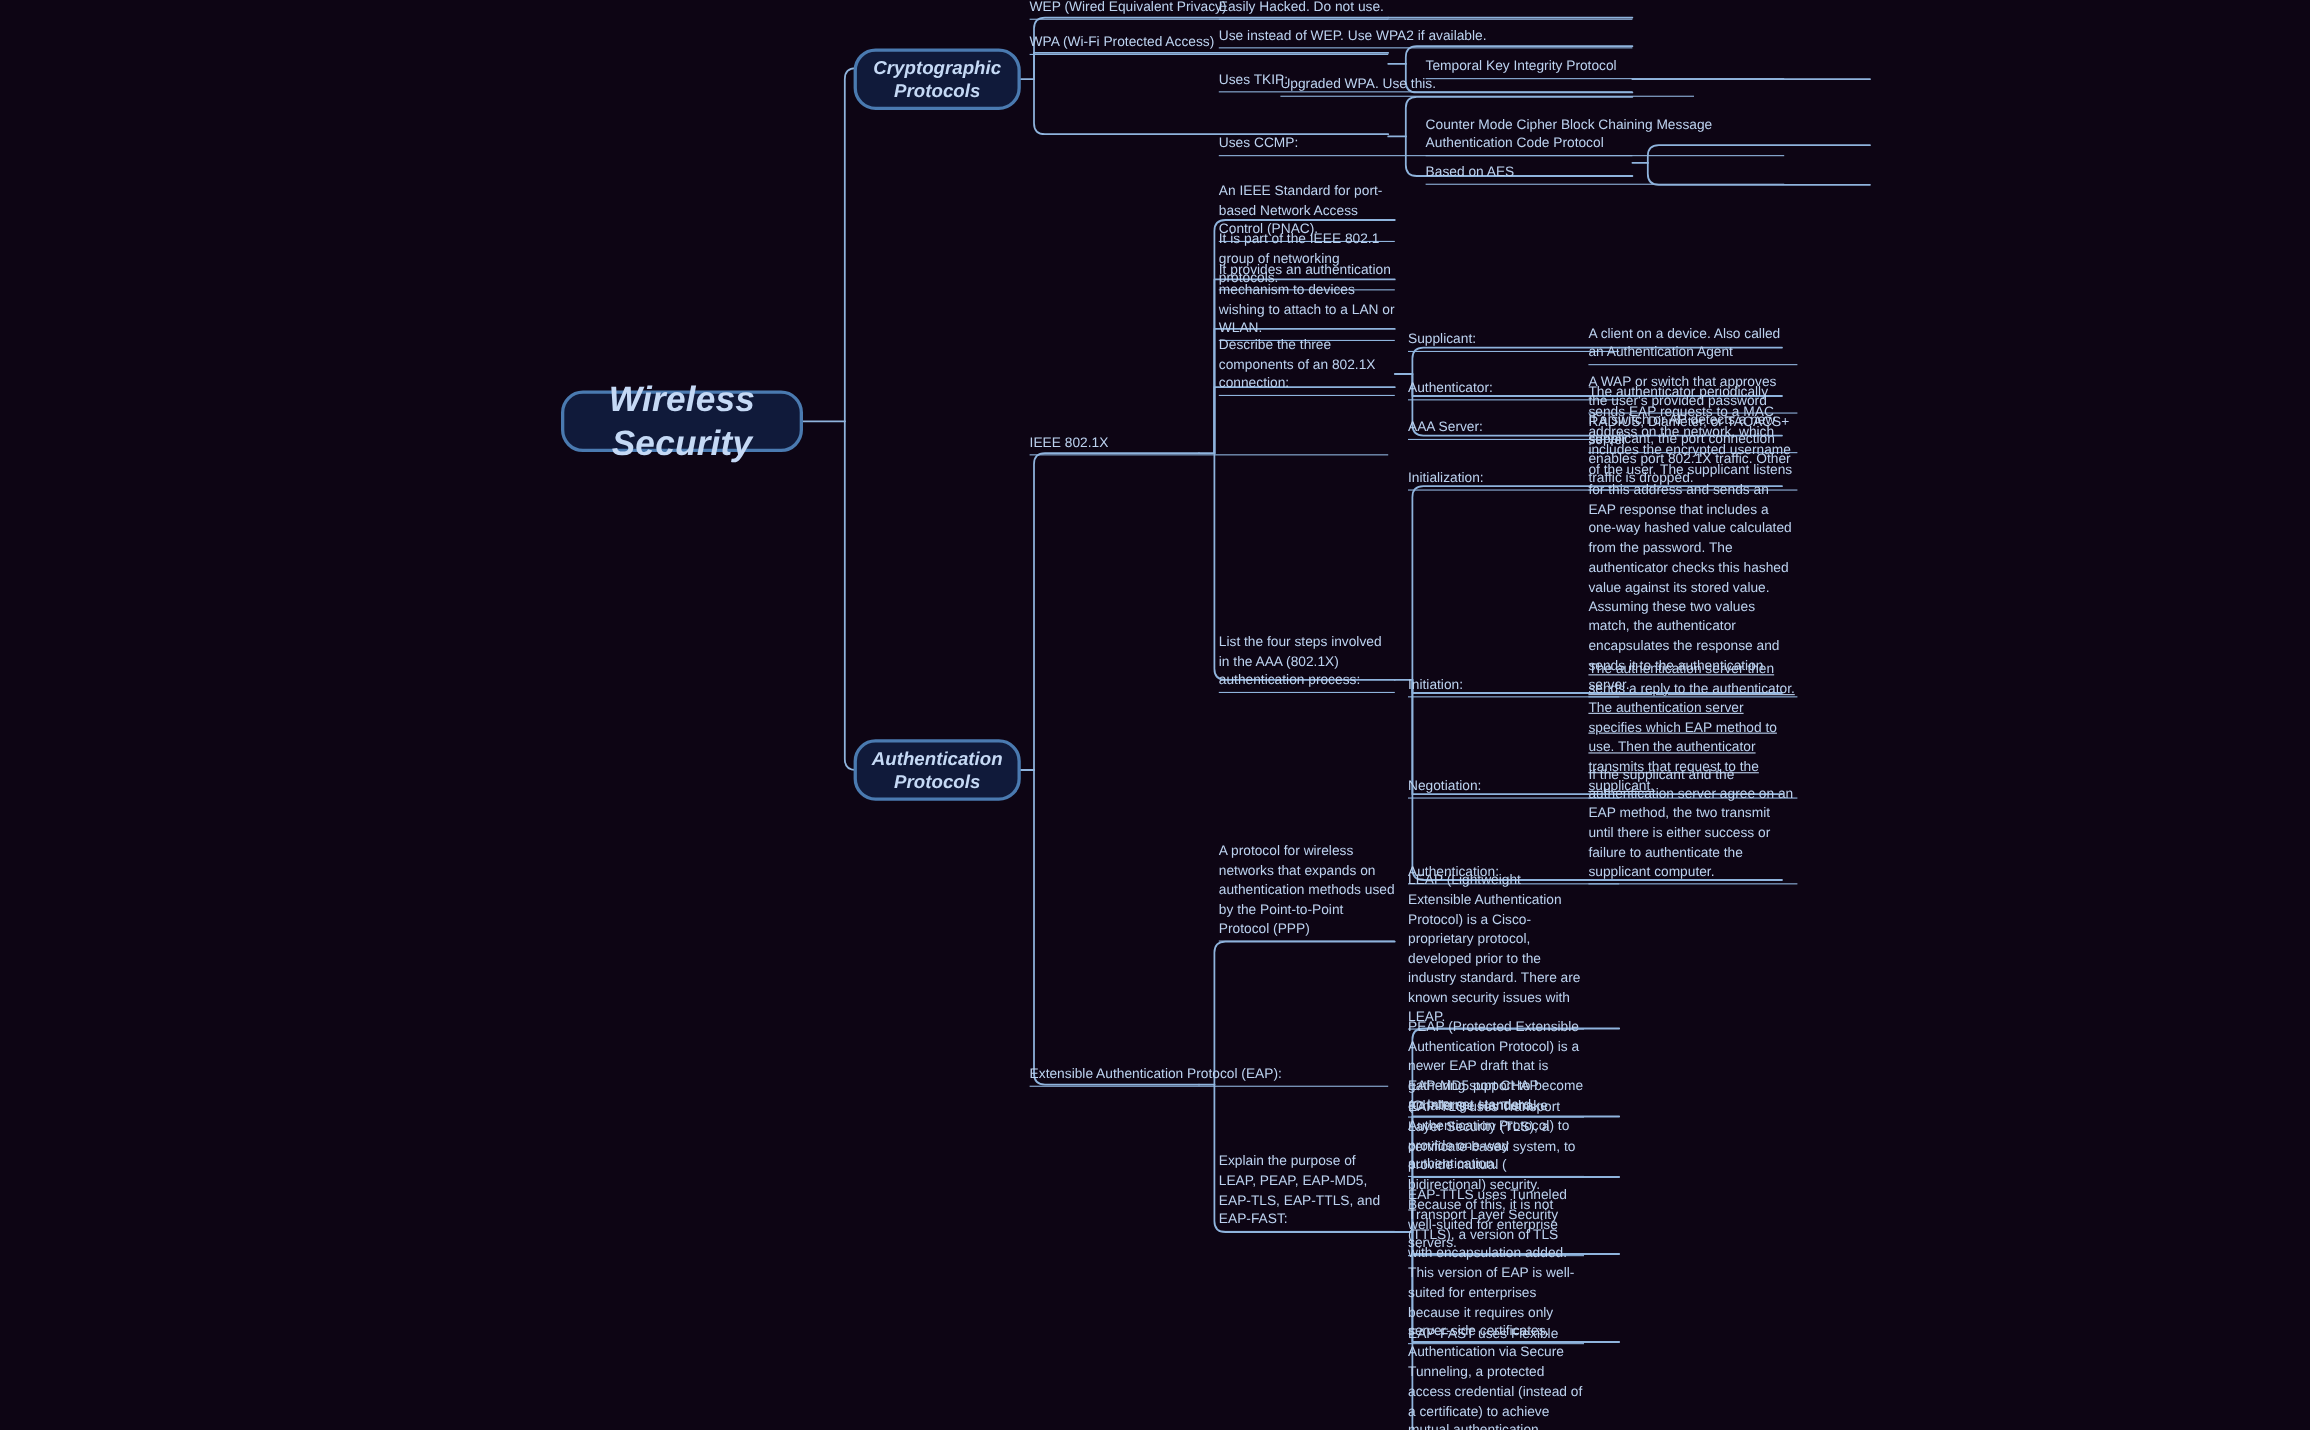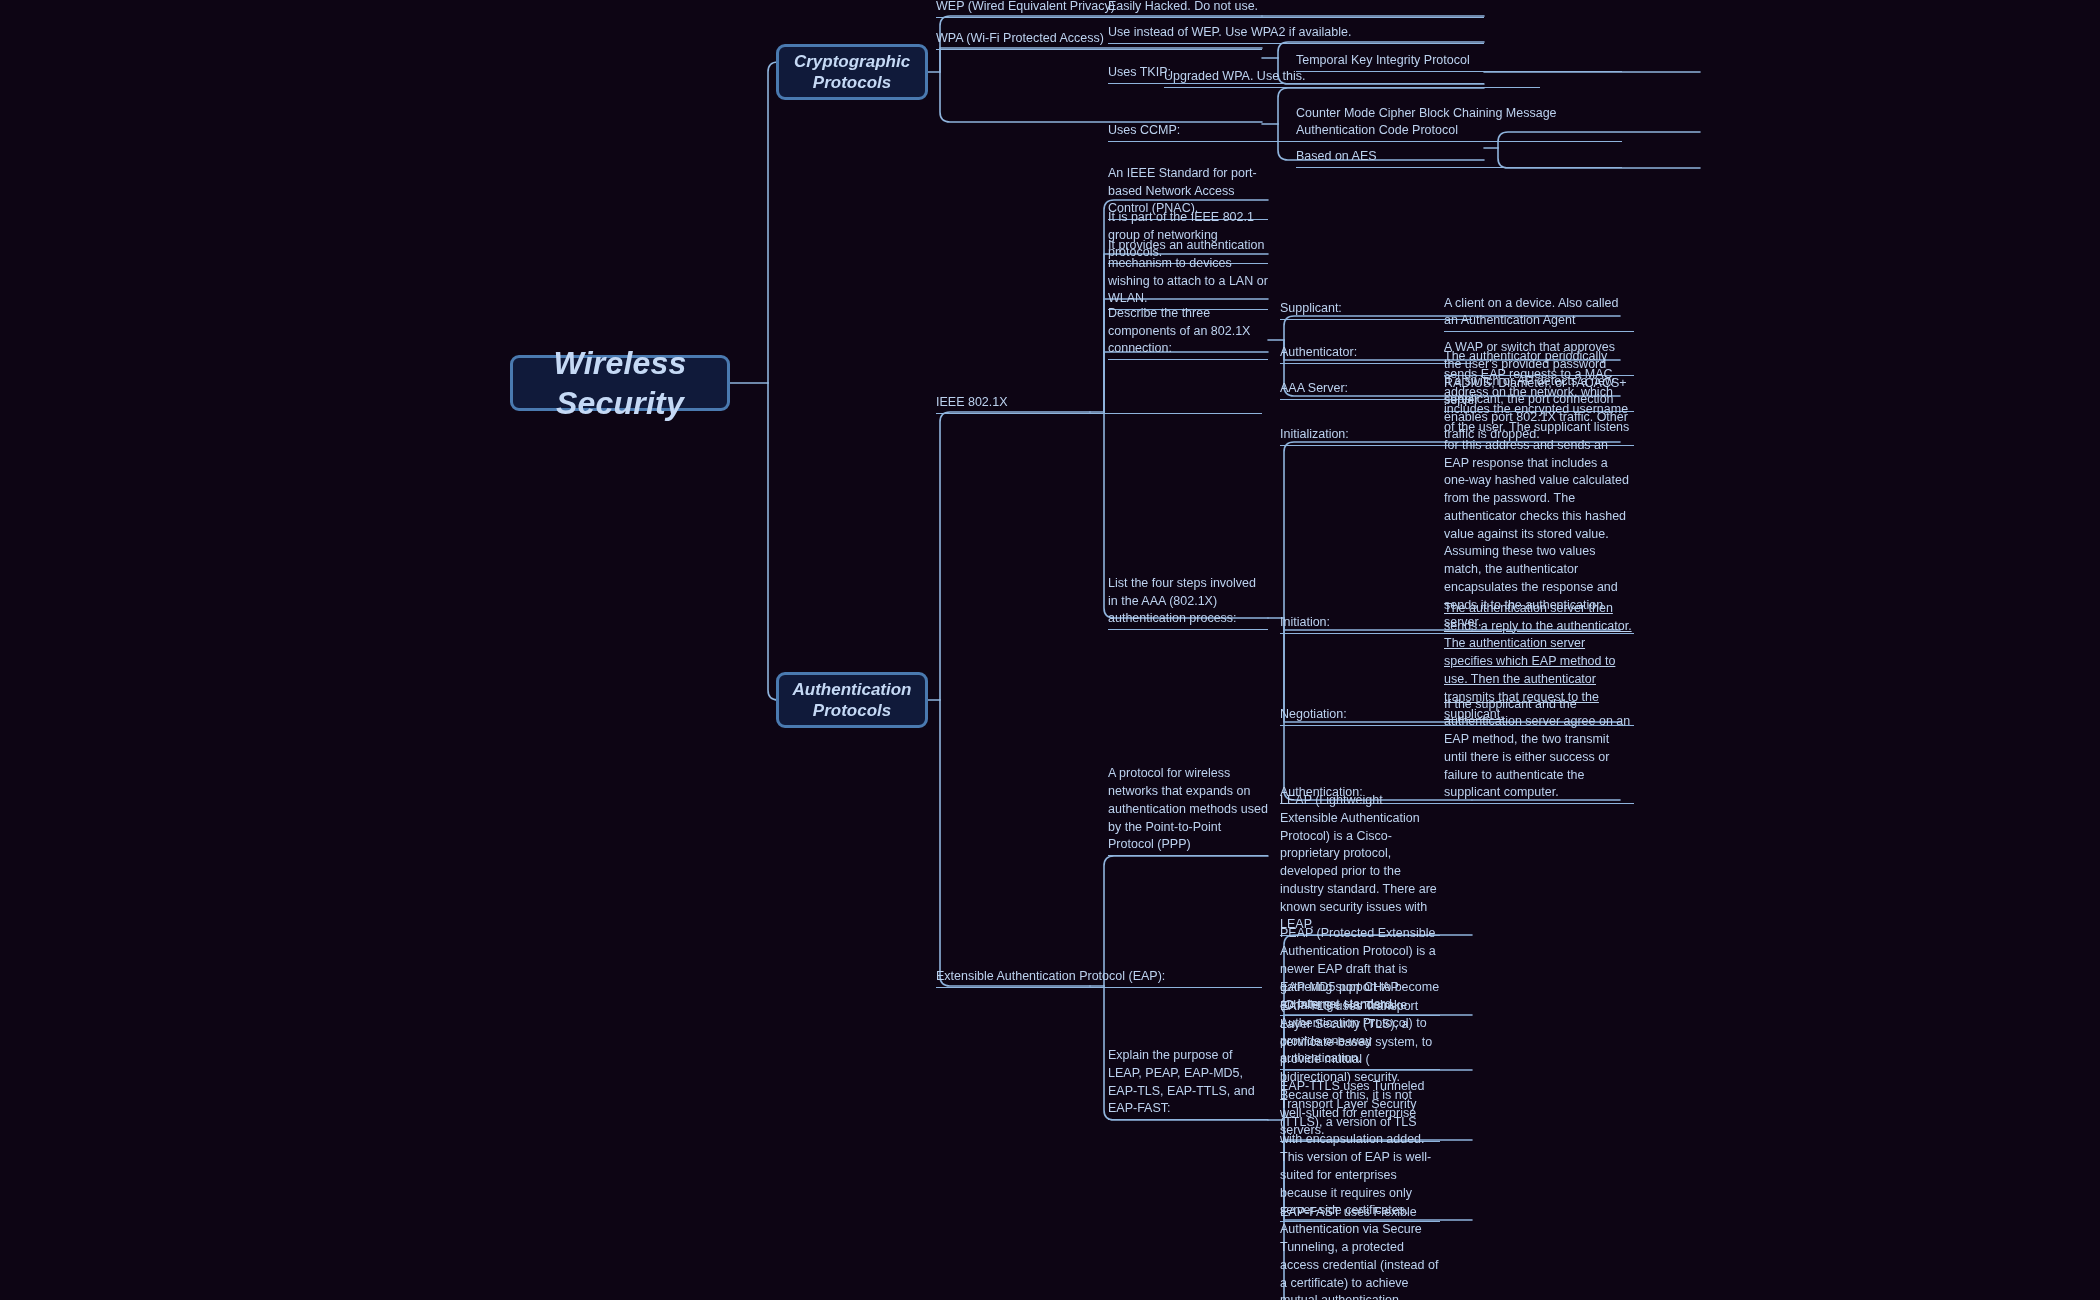--- a/index.html
+++ b/index.html
@@ -26,21 +26,21 @@
     width: 2100px;
     height: 1300px;
     pointer-events: none;
   }
   
   .boxnode {
     position: absolute;
     box-sizing: border-box;
     background: #101a3a;
     border: 3px solid #4a7ab0;
-    border-radius: 9px;
+    border-radius: 20px;
     display: flex;
     align-items: center;
     justify-content: center;
     text-align: center;
     color: #c5d9f5;
     font-style: italic;
     font-weight: bold;
     line-height: 1.25;
   }
   .boxnode.root {

